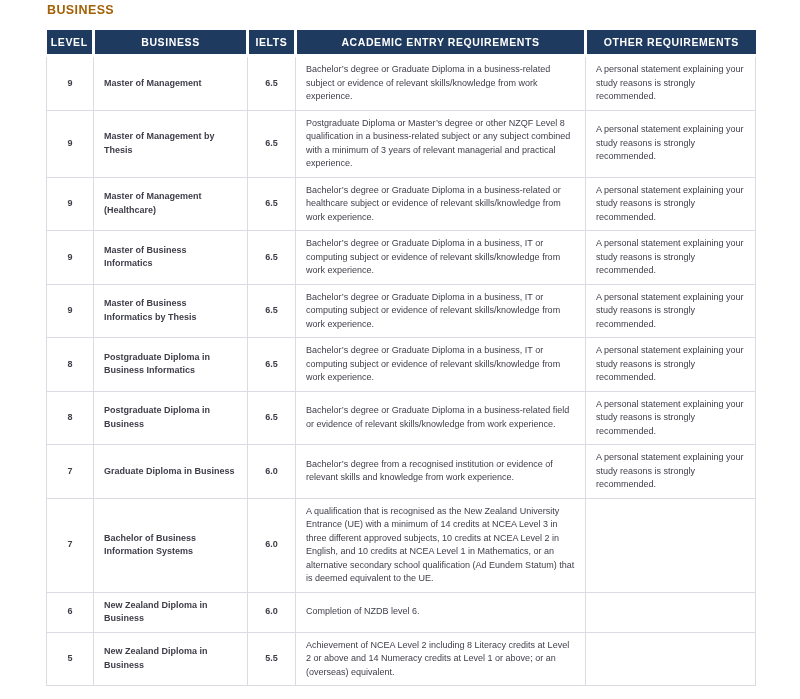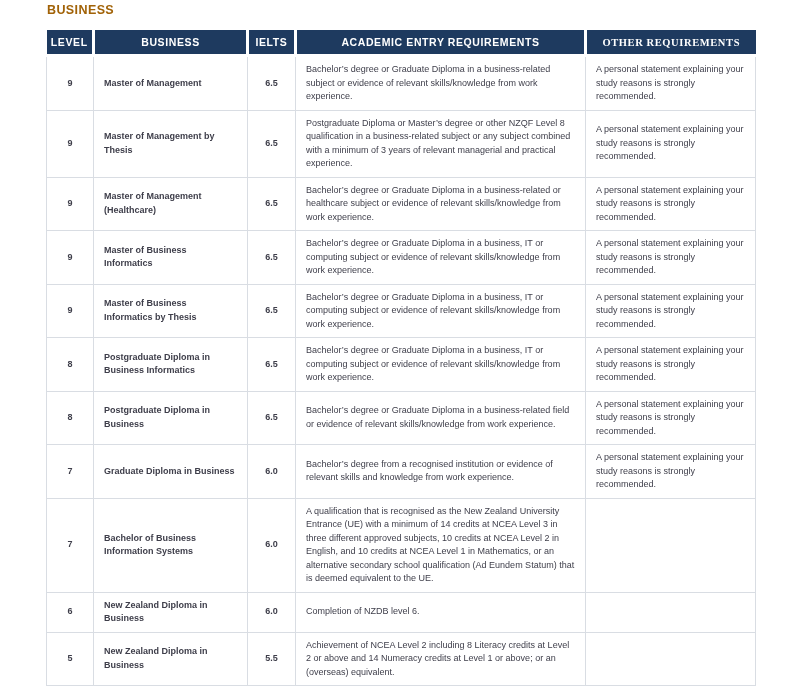--- a/index.html
+++ b/index.html
@@ -35,21 +35,20 @@
     font-size: 10.5px;
     font-weight: bold;
     letter-spacing: 0.6px;
     text-align: center;
     padding: 6px 2px;
     border-right: 3px solid #ffffff;
     border-bottom: 3px solid #ffffff;
   }
   table.req-table thead th:last-child {
     border-right: none;
-    font-family: Liberation Serif, serif;
   }
   table.req-table tbody td {
     border: 1px solid #d9dde3;
     vertical-align: middle;
     font-size: 9px;
     line-height: 1.5;
     color: #3e3e4a;
     padding: 6px 10px;
     word-wrap: break-word;
   }

